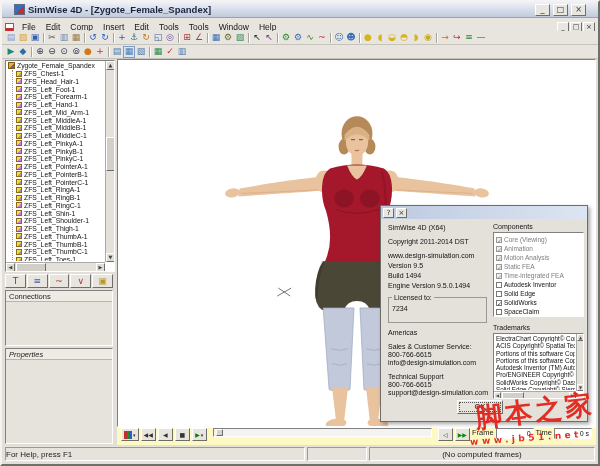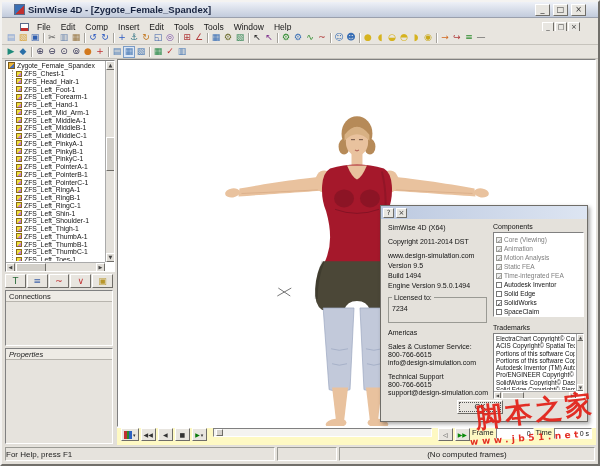--- a/index.html
+++ b/index.html
@@ -4,21 +4,21 @@
 <style>
   html,body{margin:0;padding:0;background:#9aa0a8;font-family:"Liberation Sans",sans-serif;}
   *{box-sizing:border-box;}
   .win{position:relative;width:600px;height:466px;background:#e2dfd9;border:2px solid;border-color:#f4f3f1 #716f6a #716f6a #f4f3f1;outline:1px solid #55534e;overflow:hidden;}
   
   .titlebar{position:absolute;top:0;left:0;right:0;height:16px;background:linear-gradient(#eef1f7,#c2cbdc);display:flex;align-items:center;gap:3px;padding:0 12px;border-bottom:1px solid #9aa0ad;}
   .appicon{width:11px;height:11px;flex:none;background:linear-gradient(135deg,#3a6fb5 50%,#c03030 50%);border:1px solid #5a6a8a;}
   .title{flex:1;font-size:9.5px;font-weight:bold;color:#17233f;white-space:nowrap;overflow:hidden;}
   .winbtn{width:15px;height:12px;flex:none;background:#e8e6e1;border:1px solid;border-color:#fff #6f6d68 #6f6d68 #fff;font:8px/10px "DejaVu Sans",sans-serif;text-align:center;color:#333;}
   
-  .menubar{position:absolute;top:16px;left:0;right:0;height:19px;background:#e8e5df;border-bottom:1px solid #c6c3bc;display:flex;align-items:center;padding:0 18px;}
+  .menubar{position:absolute;top:16px;left:0;right:0;height:19px;background:#e8e5df;border-bottom:1px solid #c6c3bc;display:flex;align-items:center;padding:0 3px;}
   .mdiicon{width:9px;height:9px;flex:none;background:linear-gradient(180deg,#fff 55%,#c03030 55%);border:1px solid #5a6a8a;margin-right:3px;}
   .menu-item{font-size:8.5px;color:#151515;padding:0 5px;}
   .mdibtns{margin-left:auto;display:flex;gap:1px;}
   .mdibtn{width:12px;height:10px;background:#e8e6e1;border:1px solid;border-color:#fff #6f6d68 #6f6d68 #fff;font:7px/8px "DejaVu Sans",sans-serif;text-align:center;color:#333;}
   
   .toolbar{position:absolute;left:0;right:0;height:14px;background:#e8e5df;border-bottom:1px solid #c6c3bc;display:flex;align-items:center;padding:0 3px;}
   .tb1{top:29px;} .tb2{top:43px;}
   .tbtn{width:12px;height:12px;display:flex;align-items:center;justify-content:center;flex:none;}
   .tbtn.sep{width:5px;}
   .tbtn.sep::before{content:"";width:0;height:10px;border-left:1px solid #a6a39c;border-right:1px solid #fff;}
@@ -80,21 +80,21 @@
   .pbtn{height:13px;min-width:15px;background:#e8e5df;border:1px solid;border-color:#fff #6f6d68 #6f6d68 #fff;display:flex;align-items:center;justify-content:center;gap:1px;font:6px/6px "DejaVu Sans",sans-serif;color:#333;padding:0 2px;flex:none;}
   .bars{width:8px;height:8px;background:linear-gradient(90deg,#c03030 0 33%,#2a8a2a 33% 66%,#2a5fc0 66%);}
   .caret{font-size:5px;color:#333;}
   .slider{flex:1;height:9px;background:#f4f3f0;border:1px solid;border-color:#808080 #fff #fff #808080;position:relative;margin:0 4px;}
   .sthumb{position:absolute;left:2px;top:0;width:7px;height:7px;background:#d6d3ce;border:1px solid;border-color:#fff #6f6d68 #6f6d68 #fff;}
   .plabel{font-size:7.5px;color:#222;flex:none;}
   .pfield{width:38px;height:11px;background:#fff;border:1px solid;border-color:#808080 #fff #fff #808080;font-size:7px;text-align:right;padding:0 2px;line-height:10px;color:#111;flex:none;}
   
   .status{position:absolute;left:2px;right:2px;bottom:2px;height:16px;background:#e6e3dd;display:flex;gap:2px;padding:1px;}
   .spanel{border:1px solid;border-color:#9a9a94 #fff #fff #9a9a94;font-size:8px;color:#222;display:flex;align-items:center;padding:0 0;}
-  .s1{flex:1;} .s2{width:60px;} .s3{width:256px;justify-content:center;}
+  .s1{flex:1;} .s2{width:60px;} .s3{width:226px;justify-content:center;}
   
   .wm{position:absolute;right:3px;top:395px;z-index:60;color:var(--watermark,#e2241b);font:bold 27px/28px "DejaVu Serif",serif;letter-spacing:3px;transform:rotate(-7deg);pointer-events:none;opacity:.95;}
   .wm-url{position:absolute;right:16px;top:431px;z-index:60;color:var(--watermark,#e2241b);font:bold 9px "DejaVu Sans",sans-serif;letter-spacing:3.5px;transform:rotate(-4deg);pointer-events:none;opacity:.95;}
 </style>
 </head>
 <body>
 
 <div class="win">
 
   <div class="titlebar">

